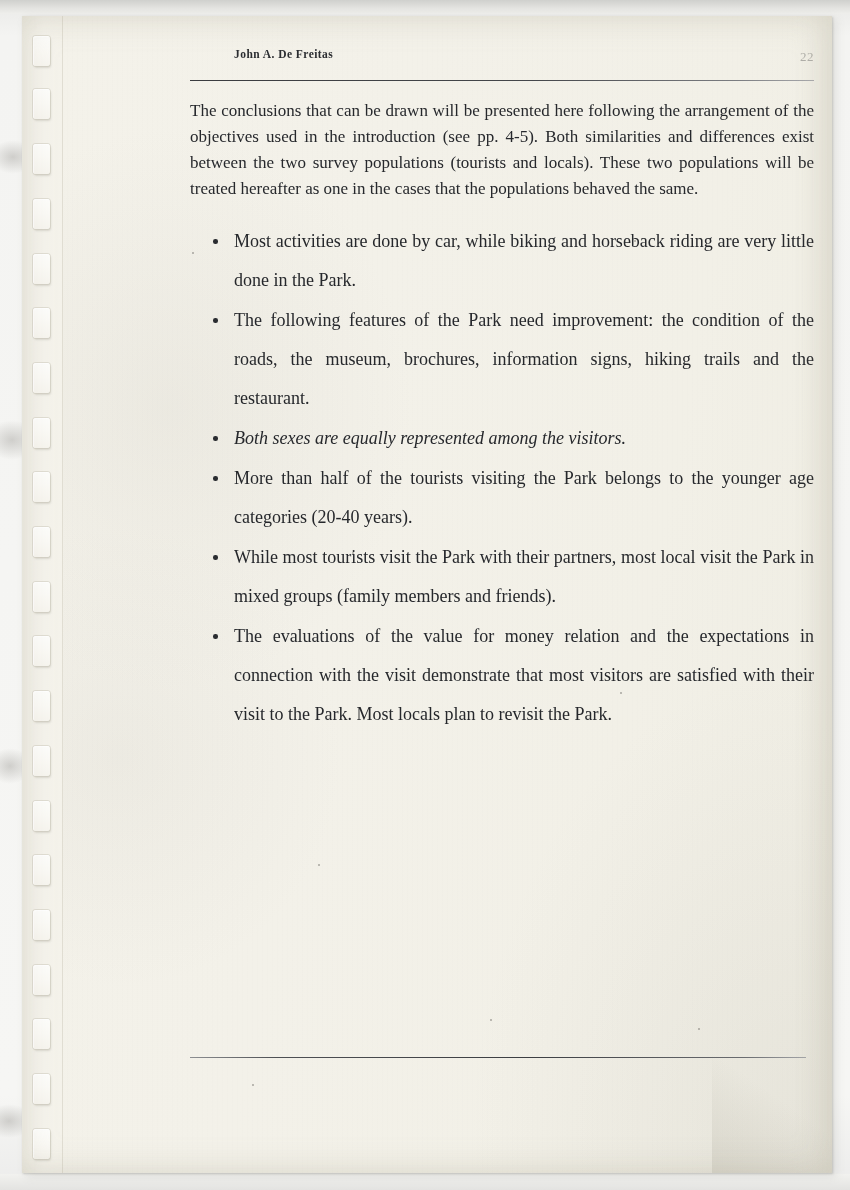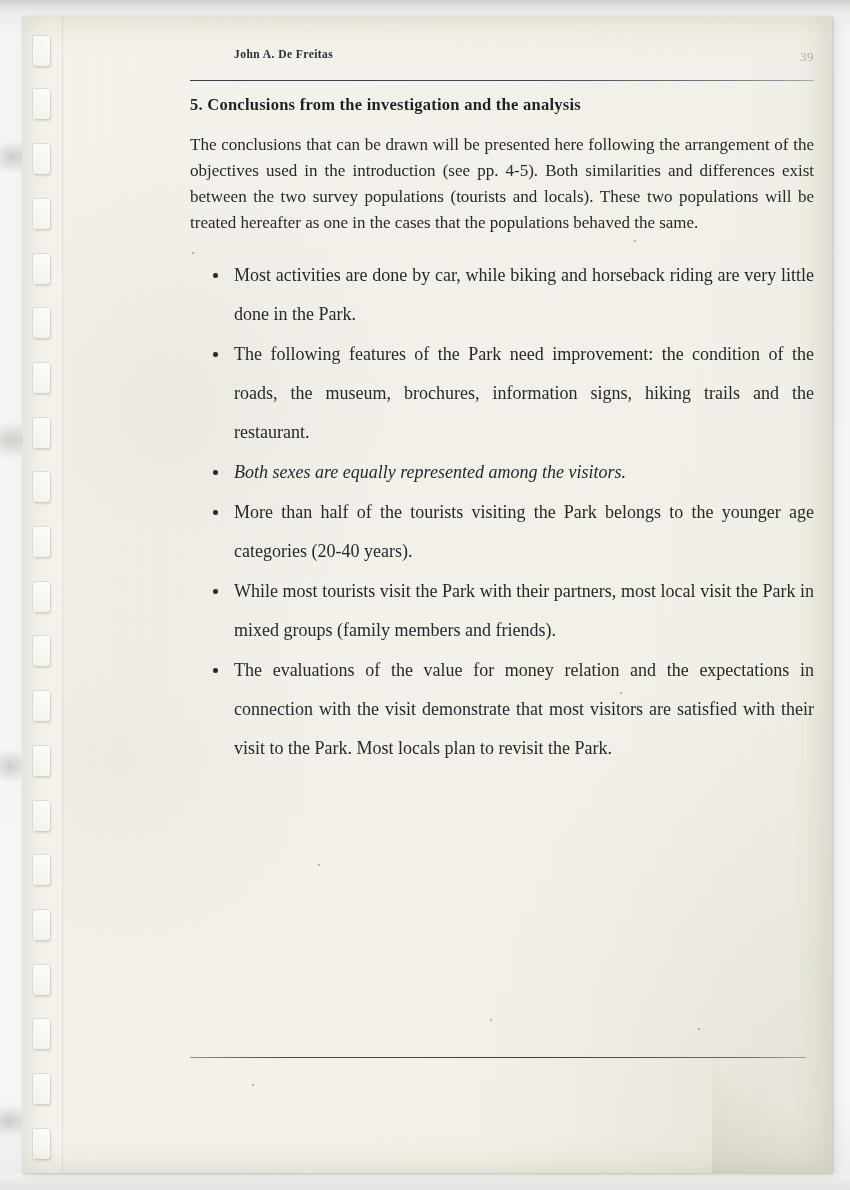--- a/index.html
+++ b/index.html
@@ -273,26 +273,25 @@
     <div class="punch-slot" style="top:949px;"></div>
     <div class="punch-slot" style="top:1003px;"></div>
     <div class="punch-slot" style="top:1058px;"></div>
     <div class="punch-slot" style="top:1113px;"></div>
   </div>
 
   <div id="content">
 
     <div id="running-head">
       <div id="author-name">John A. De Freitas</div>
-      <div id="page-number">39</div>
+      <div id="page-number">22</div>
     </div>
 
     <div id="header-rule"></div>
 
-    <h1 id="section-heading">5. Conclusions from the investigation and the analysis</h1>
 
     <p id="intro-paragraph">The conclusions that can be drawn will be presented here following the arrangement of the objectives used in the introduction (see pp. 4-5). Both similarities and differences exist between the two survey populations (tourists and locals). These two populations will be treated hereafter as one in the cases that the populations behaved the same.</p>
 
 
     <ul id="bullet-list">
       <li class="bullet-item">
         <span class="bullet-marker"></span>
         <span>Most activities are done by car, while biking and horseback riding are very little done in the Park.</span>
       </li>
       <li class="bullet-item">

